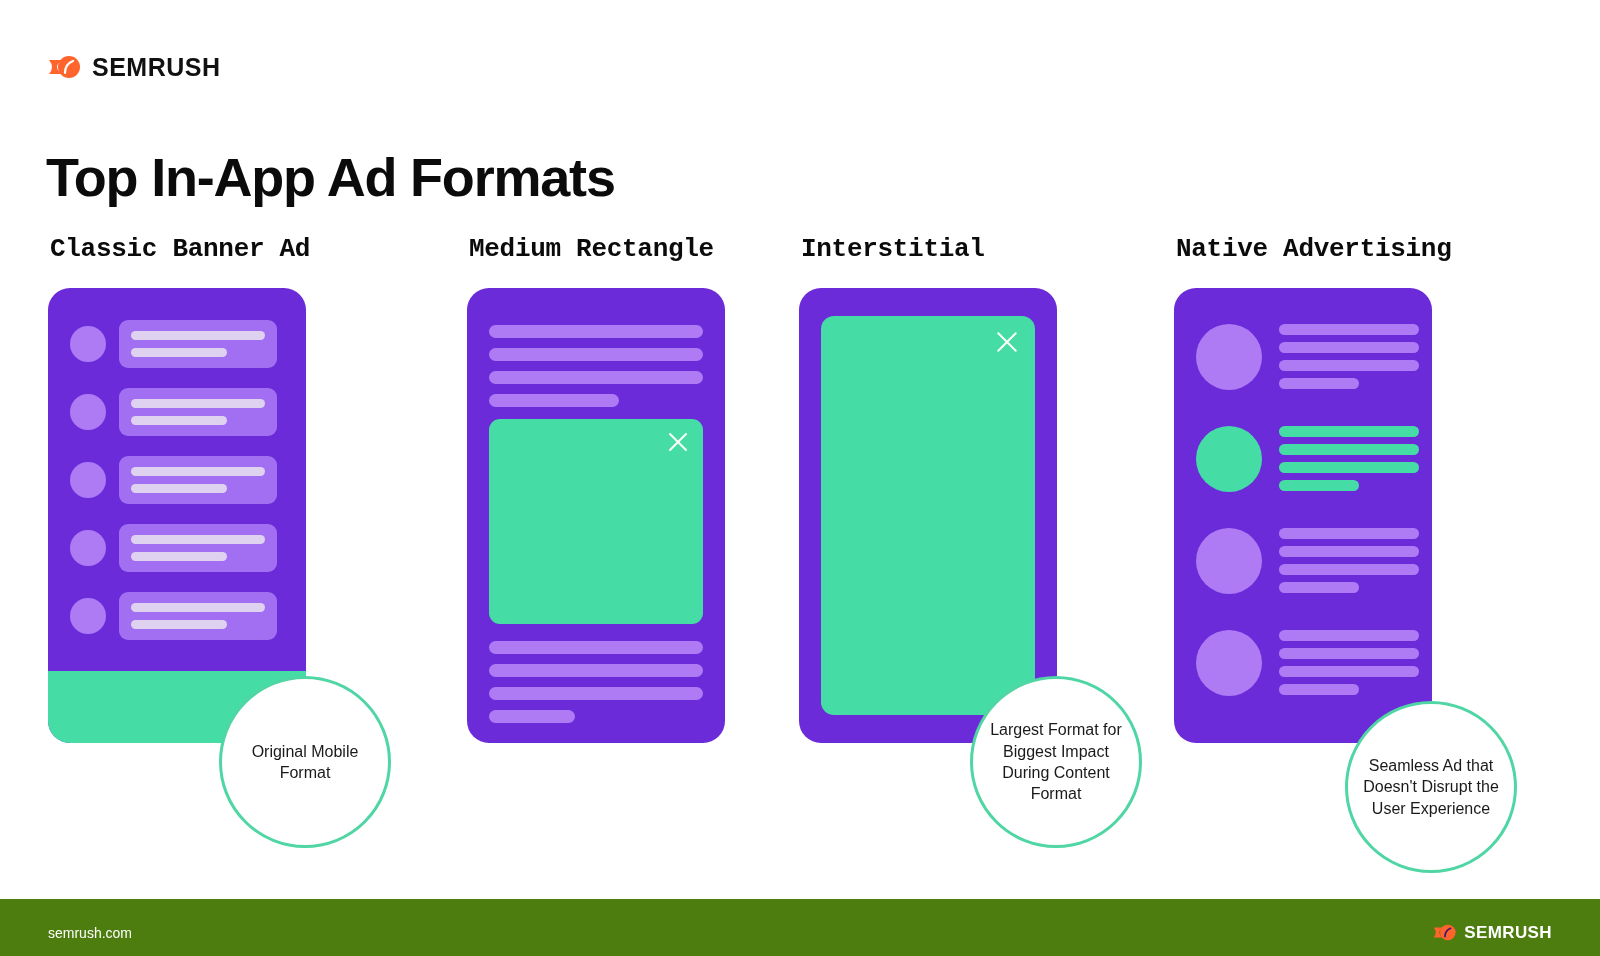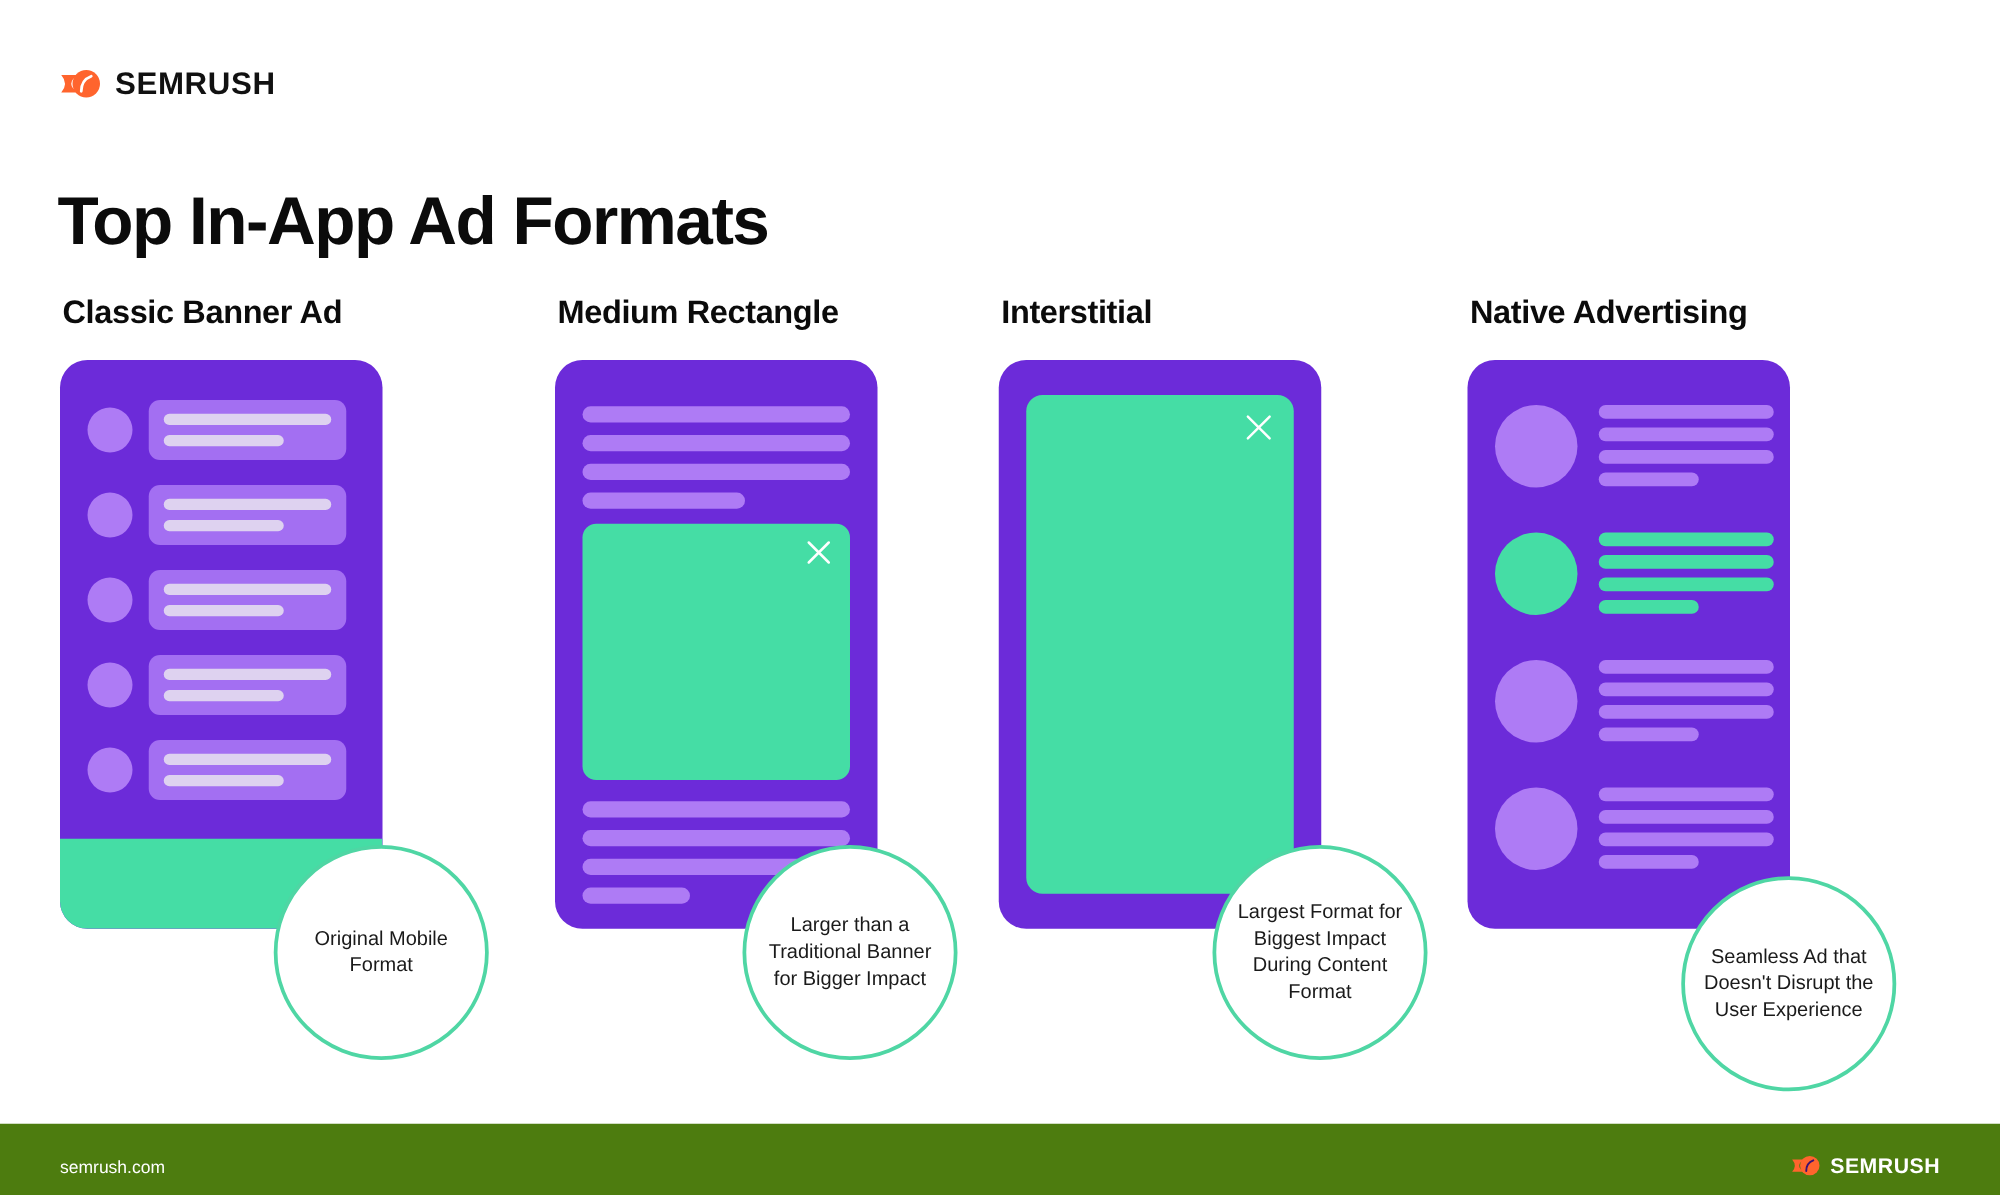--- a/index.html
+++ b/index.html
@@ -19,22 +19,22 @@
 
   .page-title{
     position:absolute;left:46px;top:103px;
     font-size:54px;font-weight:bold;color:#0b0b0b;
     letter-spacing:-1.2px;line-height:1.05;
     font-stretch:condensed;
   }
 
   
   .columns{position:absolute;left:0;top:0;width:1600px;height:880px;}
-  .col{position:absolute;top:225px;width:380px;}
-  .col-0{left:48px;} .col-1{left:424px;padding-left:20px;} .col-2{left:799px;} .col-3{left:1174px;}
+  .col{position:absolute;top:225px;width:380px;font-family:Liberation Mono, monospace;}
+  .col-0{left:48px;} .col-1{left:447px;padding-left:20px;} .col-2{left:799px;} .col-3{left:1174px;}
 
   .col-head{
     font-size:26px;font-weight:bold;color:#0b0b0b;
     letter-spacing:-.3px;margin:0 0 24px 2px;line-height:1.1;
   }
 
   
   .phone{
     position:relative;width:258px;height:455px;
     background:#6C2BD9;border-radius:22px;overflow:hidden;
@@ -245,21 +245,20 @@
               <div class="nl w140"></div>
               <div class="nl w80"></div>
             </div>
           </div>
         </div>
       </div>
     </div>
   </div>
 
   <div class="bubble b0">Original Mobile Format</div>
-  <div class="bubble b1">Larger than a Traditional Banner for Bigger Impact</div>
   <div class="bubble b2">Largest Format for Biggest Impact During Content Format</div>
   <div class="bubble b3">Seamless Ad that Doesn't Disrupt the User Experience</div>
 
   <div class="footer">
     <span class="footer-url">semrush.com</span>
     <div class="footer-brand">
       <span>
         <svg class="footer-mark" viewBox="0 0 34 26" xmlns="http://www.w3.org/2000/svg">
           <path d="M1 6 L15 6 Q9 9 9 13 Q9 17 15 20 L1 20 Q7 13 1 6 Z" fill="#FF642D"></path>
           <circle cx="21" cy="13" r="11" fill="#FF642D"></circle>

